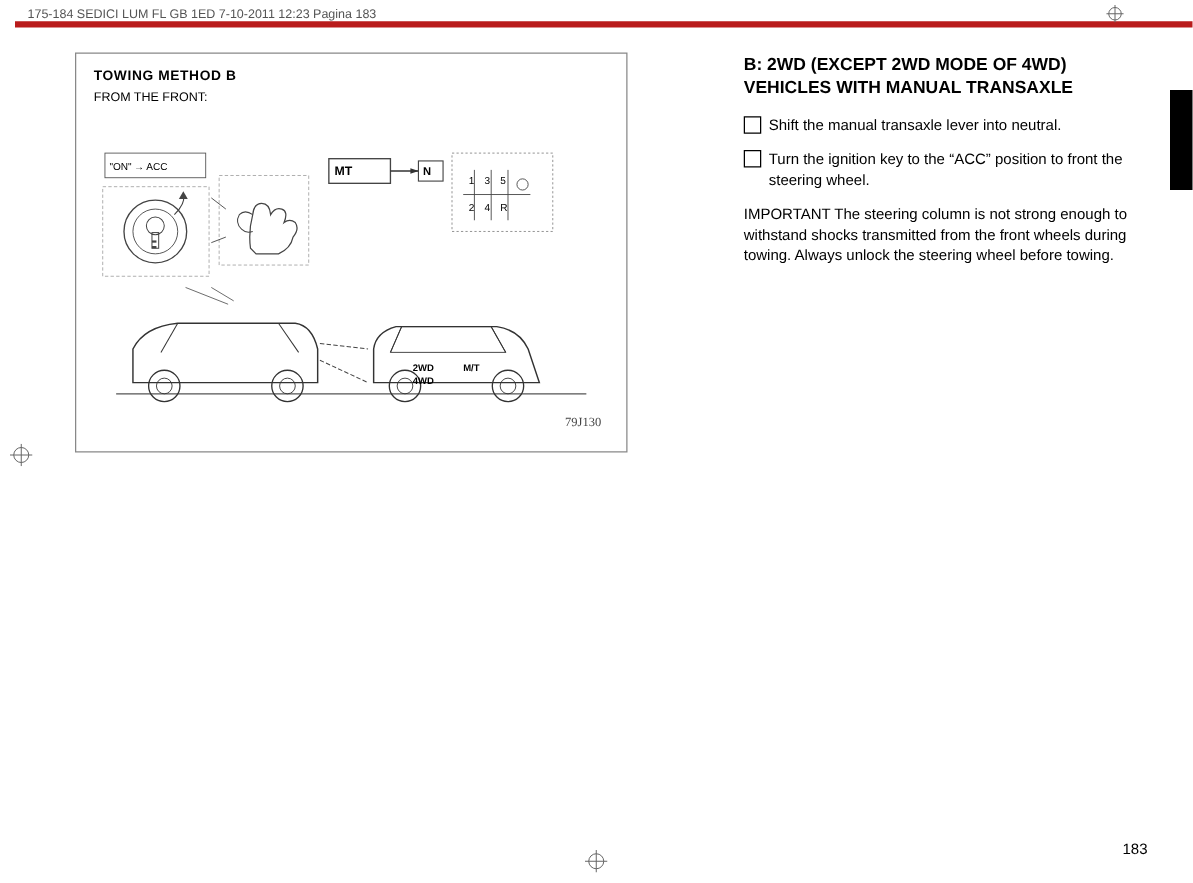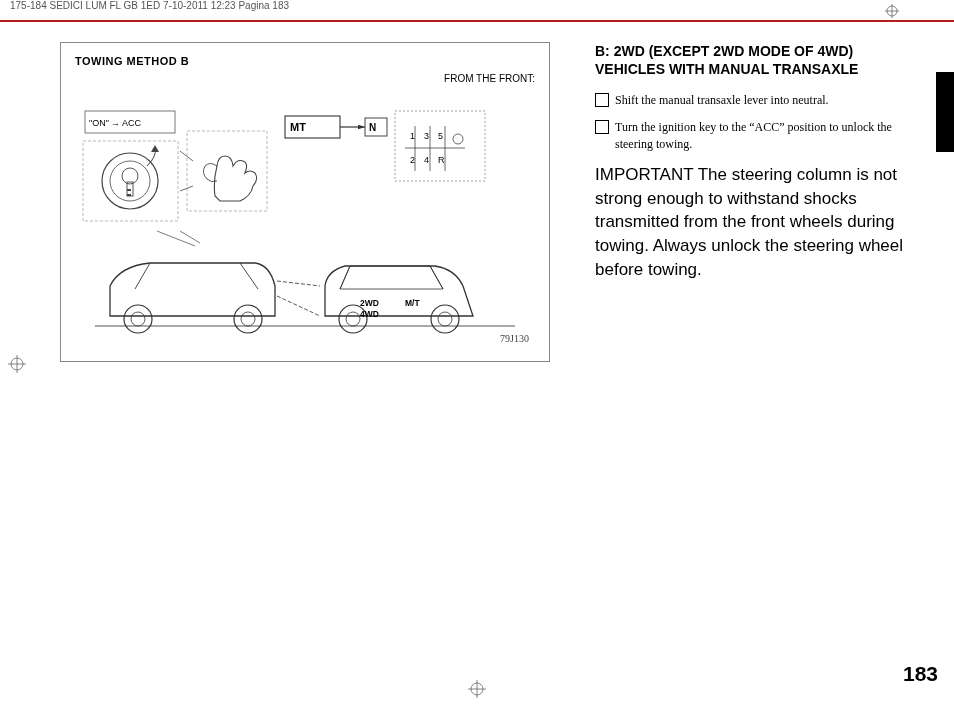--- a/index.html
+++ b/index.html
@@ -11,26 +11,26 @@
       font-size: 13px;
       color: #000;
       overflow: hidden;
       position: relative;
     }
 
     
     .header-bar {
       position: absolute;
       top: 0;
-      left: 0;
+      left: 12px;
       right: 0;
       height: 22px;
-      border-bottom: 2px solid #b91c1c;
+      border-bottom: 5px solid #b91c1c;
       display: flex;
-      align-items: flex-start;
+      align-items: flex-end;
       padding: 0 10px;
       font-size: 10px;
       color: #555;
     }
     .header-bar .crosshair {
       position: absolute;
       right: 60px;
       top: 4px;
       width: 14px;
       height: 14px;
@@ -49,36 +49,35 @@
     
     .left-panel {
       width: 580px;
       padding: 20px 20px 20px 60px;
       position: relative;
     }
 
     .diagram-box {
       border: 1px solid #888;
       padding: 12px 14px;
-      width: 490px;
+      width: 442px;
       min-height: 320px;
       position: relative;
     }
 
     .diagram-title {
       font-size: 11px;
       font-weight: bold;
       letter-spacing: 0.5px;
       margin-bottom: 6px;
     }
 
     .diagram-subtitle {
       font-size: 10px;
       margin-bottom: 12px;
-      text-align: right;
     }
 
     .diagram-area {
       width: 100%;
       height: 250px;
       position: relative;
       overflow: hidden;
     }
 
     
@@ -94,55 +93,54 @@
       line-height: 1.3;
       margin-bottom: 14px;
     }
 
     .instruction-item {
       display: flex;
       gap: 6px;
       margin-bottom: 10px;
       font-size: 12px;
       line-height: 1.4;
-      font-family: Liberation Serif, serif;
     }
 
     .checkbox-symbol {
       flex-shrink: 0;
       width: 14px;
       height: 14px;
       border: 1px solid #000;
       display: inline-block;
       margin-top: 1px;
     }
 
     .important-text {
-      font-size: 17px;
+      font-size: 12px;
       line-height: 1.4;
       margin-top: 8px;
     }
 
     
     .right-tab {
       position: absolute;
       right: 0;
       top: 50px;
       width: 18px;
       height: 80px;
       background: #000;
     }
 
     
     .page-number {
       position: absolute;
       bottom: 20px;
-      right: 16px;
-      font-size: 21px;
-      font-weight: bold;
+      right: 36px;
+      font-size: 12px;
+      font-weight: normal;
     }
 
     
     .diagram-svg {
       width: 100%;
       height: 100%;
     }
 
     .figure-number {
       position: absolute;
@@ -294,21 +292,21 @@
   <div class="right-panel">
     <div class="section-title">B: 2WD (EXCEPT 2WD MODE OF 4WD) VEHICLES WITH MANUAL TRANSAXLE</div>
 
     <div class="instruction-item">
       <span class="checkbox-symbol"></span>
       <span>Shift the manual transaxle lever into neutral.</span>
     </div>
 
     <div class="instruction-item">
       <span class="checkbox-symbol"></span>
-      <span>Turn the ignition key to the “ACC” position to unlock the steering towing.</span>
+      <span>Turn the ignition key to the “ACC” position to front the steering wheel.</span>
     </div>
 
 
     <div class="important-text">IMPORTANT The steering column is not strong enough to withstand shocks transmitted from the front wheels during towing. Always unlock the steering wheel before towing.</div>
 
     <div class="right-tab"></div>
   </div>
 </div>
 
 <div class="page-number">183</div>

